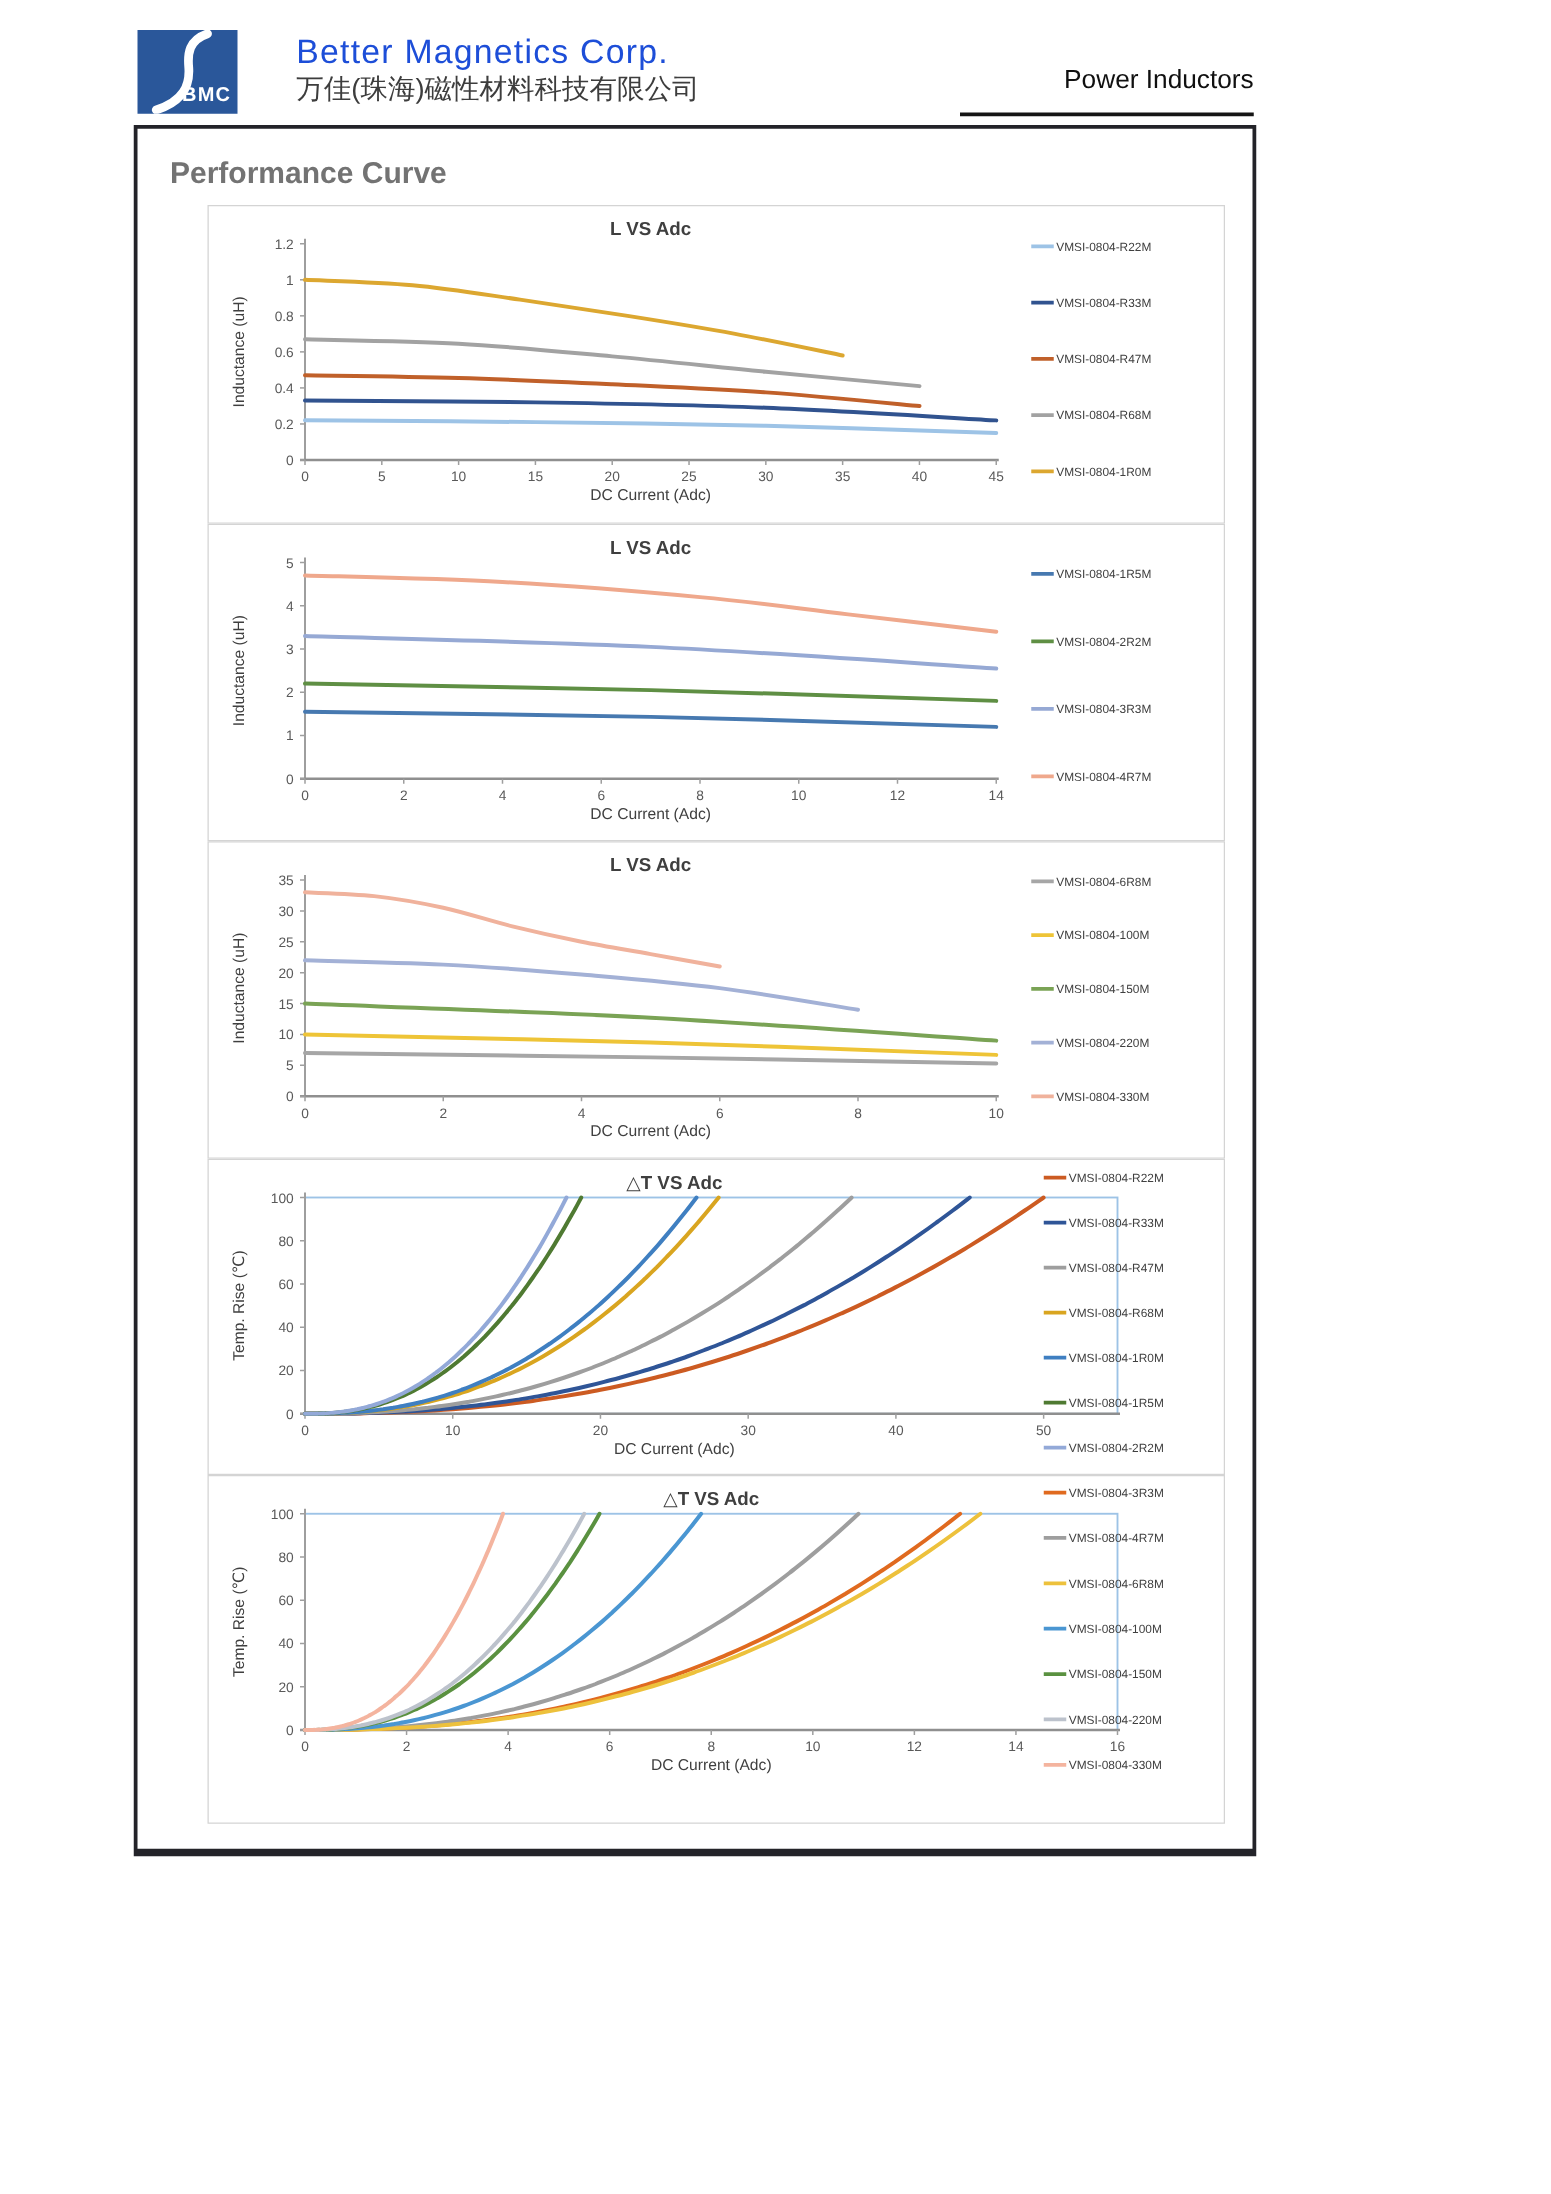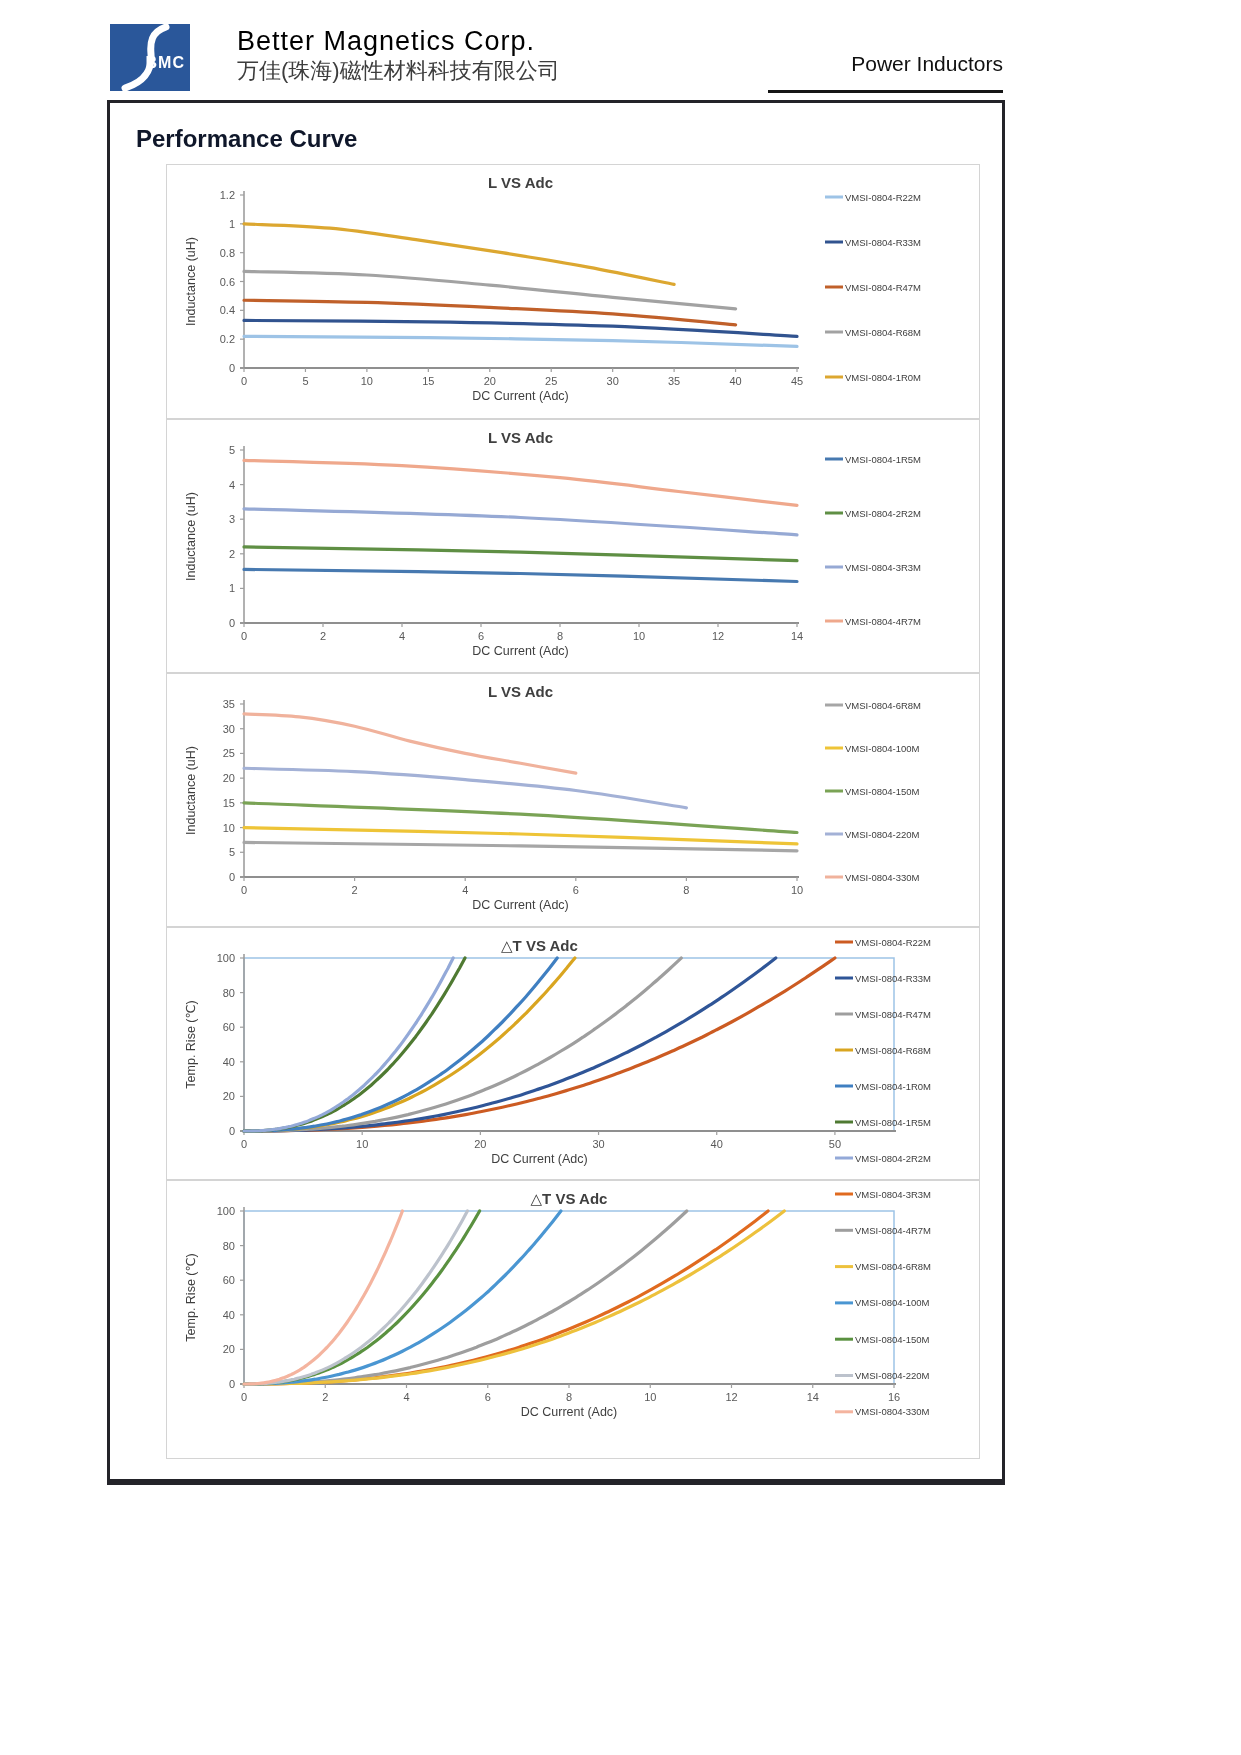--- a/index.html
+++ b/index.html
@@ -1,44 +1,44 @@
 <!DOCTYPE html>
 <html><head>
 <meta charset="utf-8">
 <style>
   html,body{margin:0;padding:0;background:#ffffff;}
   body{width:1241px;height:1755px;position:relative;font-family:"Liberation Sans","DejaVu Sans",sans-serif;}
   .abs{position:absolute;}
   
   .logo{left:110px;top:24px;width:80px;height:67px;background:#2a579a;}
-  .brand-en{left:237px;top:26px;font-size:27px;letter-spacing:1px;color:#000000;}
+  .brand-en{left:237px;top:26px;font-size:27px;letter-spacing:1px;color:#1d4ed8;}
   .brand-cn{left:237px;top:56px;font-size:22px;color:#3d3d3d;}
   .doc-title{left:700px;top:52px;width:303px;text-align:right;font-size:21px;color:#101010;}
   .title-rule{left:768px;top:90px;width:235px;height:3px;background:#151515;}
   
   .outer-box{left:107px;top:100px;width:892px;height:1376px;border:3px solid #232329;border-bottom-width:6px;background:#ffffff;}
-  .section-title{left:26px;top:22px;font-size:24px;font-weight:700;color:#0f172a;}
+  .section-title{left:26px;top:22px;font-size:24px;font-weight:700;color:#737373;}
   
   .chart-box{left:56px;width:812px;border:1px solid #d4d4d4;background:#fff;}
   .cb1{top:61px;height:253px;}
   .cb2{top:316px;height:252px;}
   .cb3{top:570px;height:252px;}
   .cb4{top:824px;height:251px;}
   .cb5{top:1077px;height:277px;}
   svg{display:block;}
   text{font-family:"Liberation Sans","DejaVu Sans",sans-serif;}
 </style>
 </head>
 <body>
 
 <div class="abs logo">
   <svg width="80" height="67" viewBox="0 0 80 67">
     <path d="M56 3 C41 8 40 19 41 30 C42 44 37 57 15 64" fill="none" stroke="#ffffff" stroke-width="7" stroke-linecap="round"></path>
   </svg>
-  <div class="abs" style="right:5px;bottom:19px;color:#fff;font-weight:700;font-size:16px;letter-spacing:1px;">BMC</div>
+  <div class="abs" style="right:5px;bottom:5px;color:#fff;font-weight:700;font-size:16px;letter-spacing:1px;">BMC</div>
 </div>
 <div class="abs brand-en">Better Magnetics Corp.</div>
 <div class="abs brand-cn">万佳(珠海)磁性材料科技有限公司</div>
 <div class="abs doc-title">Power Inductors</div>
 <div class="abs title-rule"></div>
 
 <div class="abs outer-box">
   <div class="abs section-title">Performance Curve</div>
   <div class="abs chart-box cb1">
       <svg width="812" height="253" viewBox="0 0 812 253">

